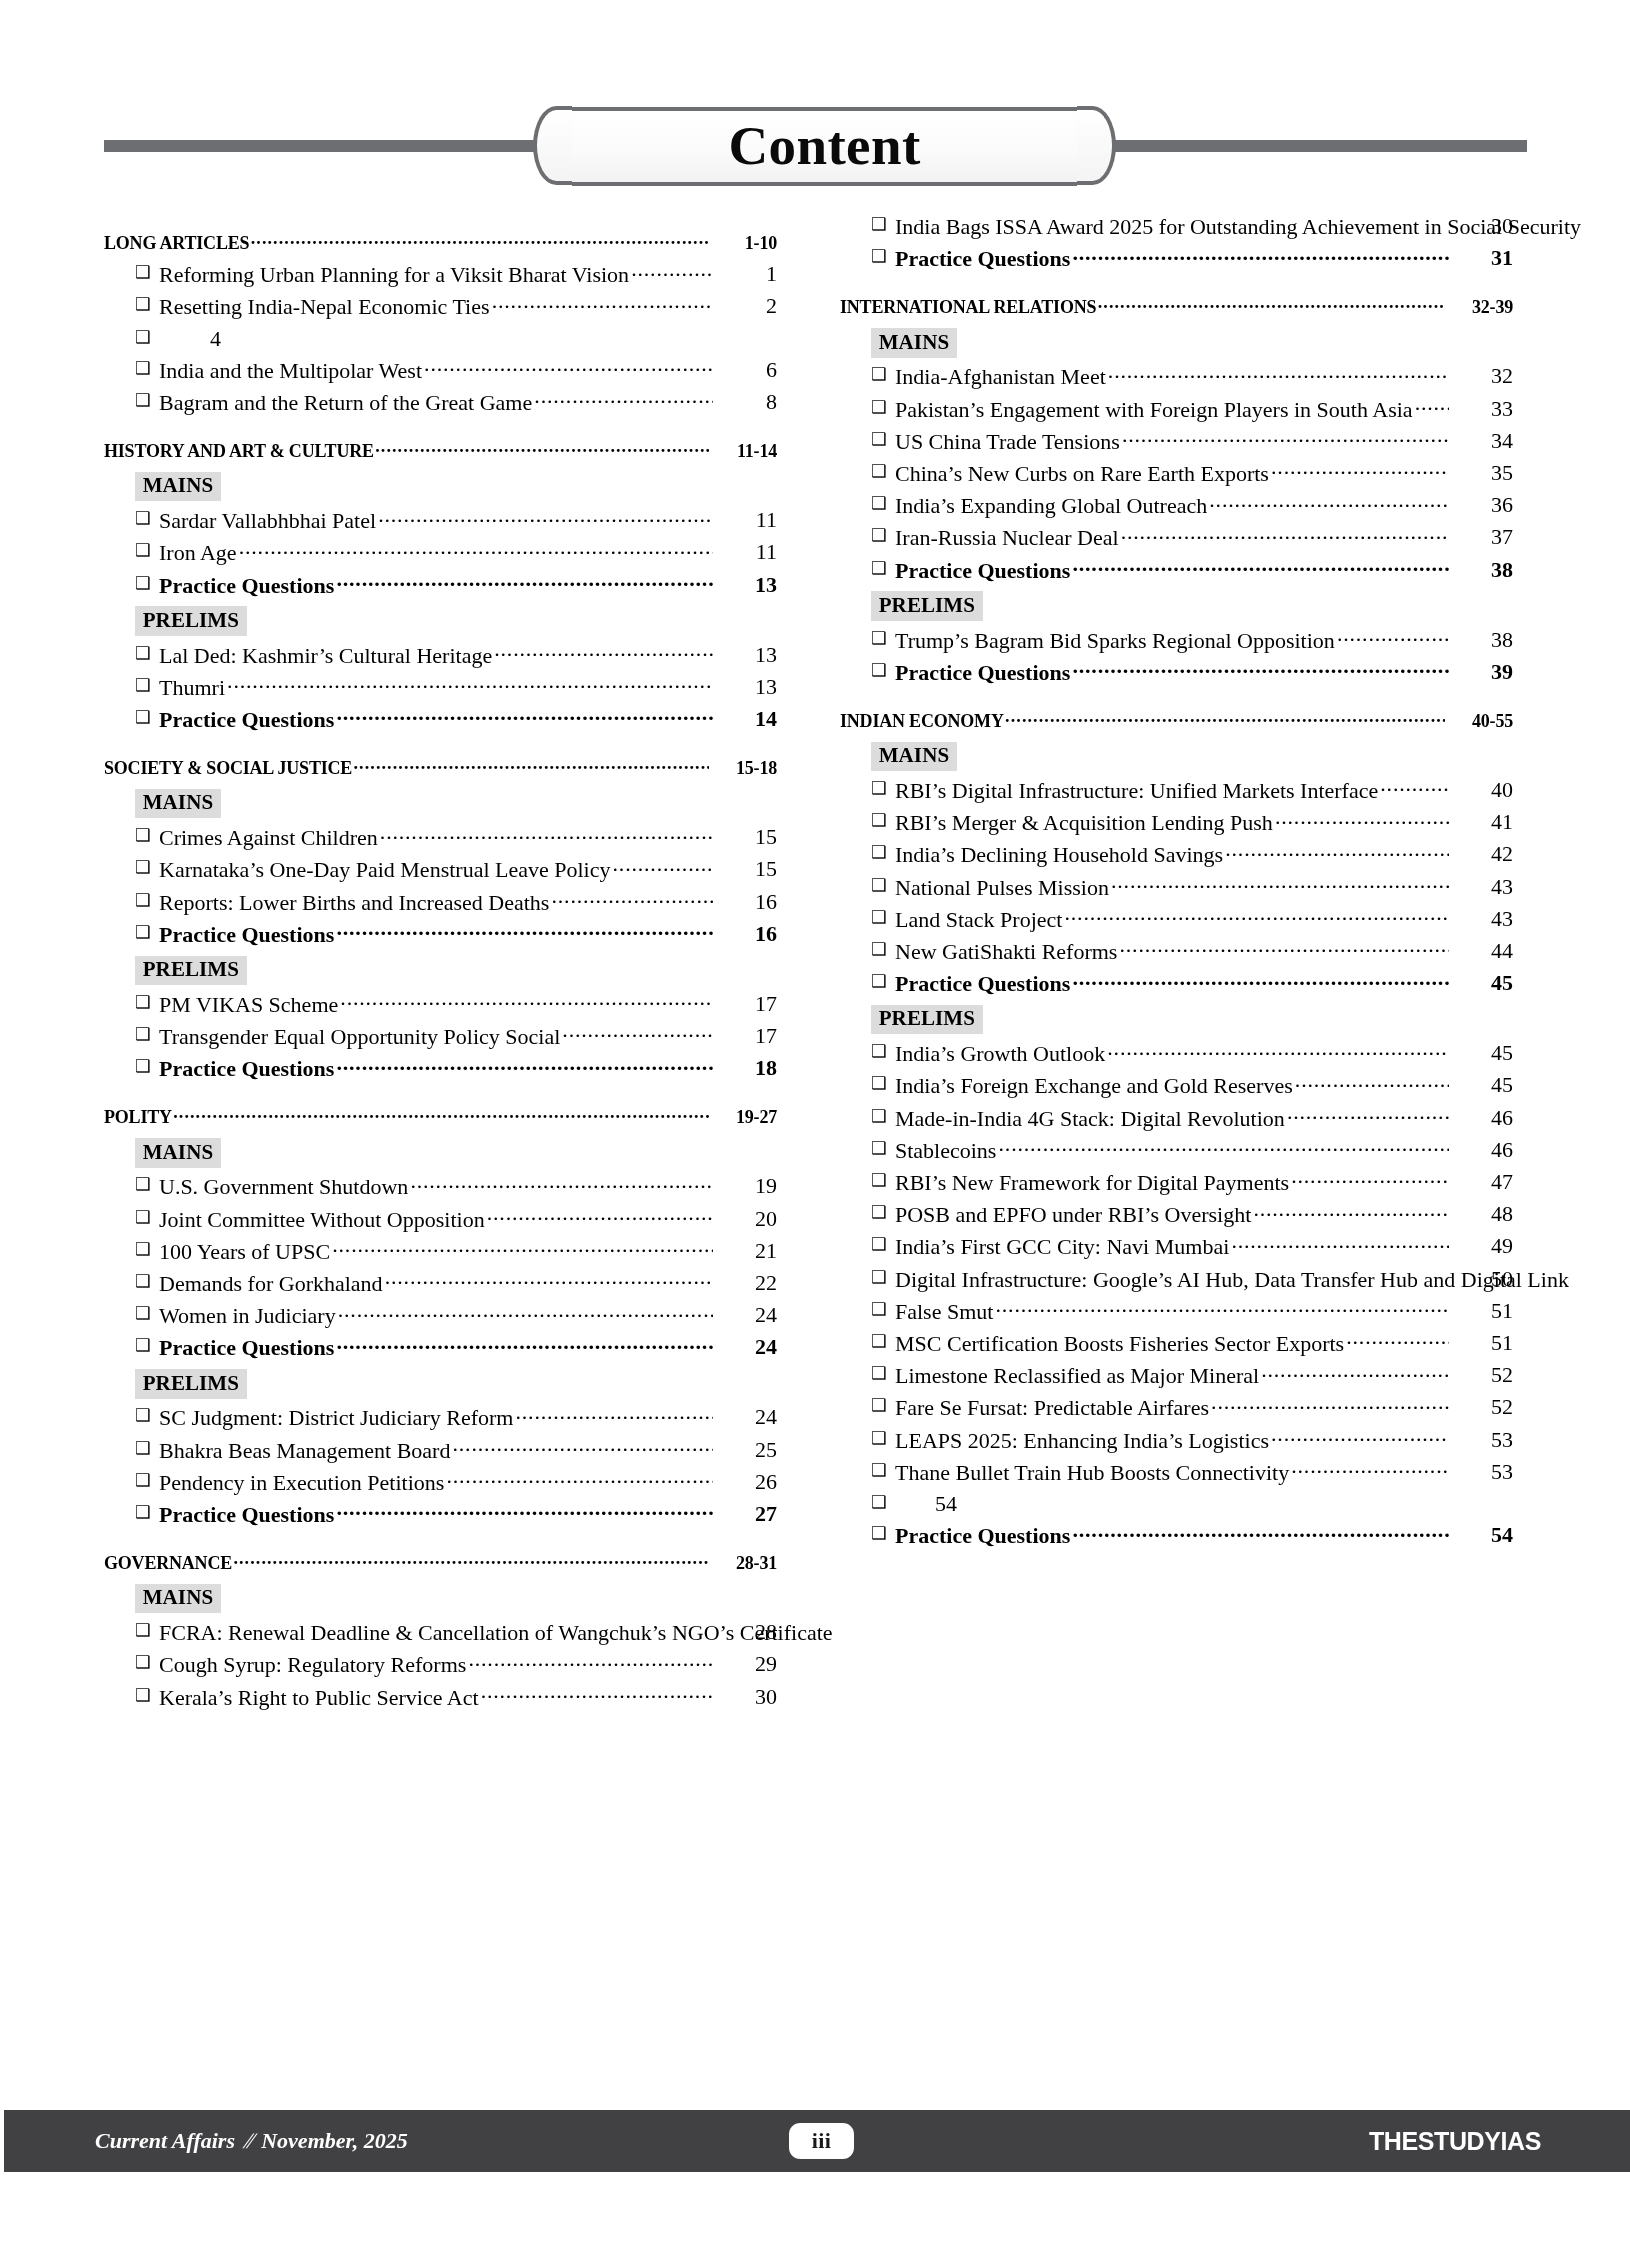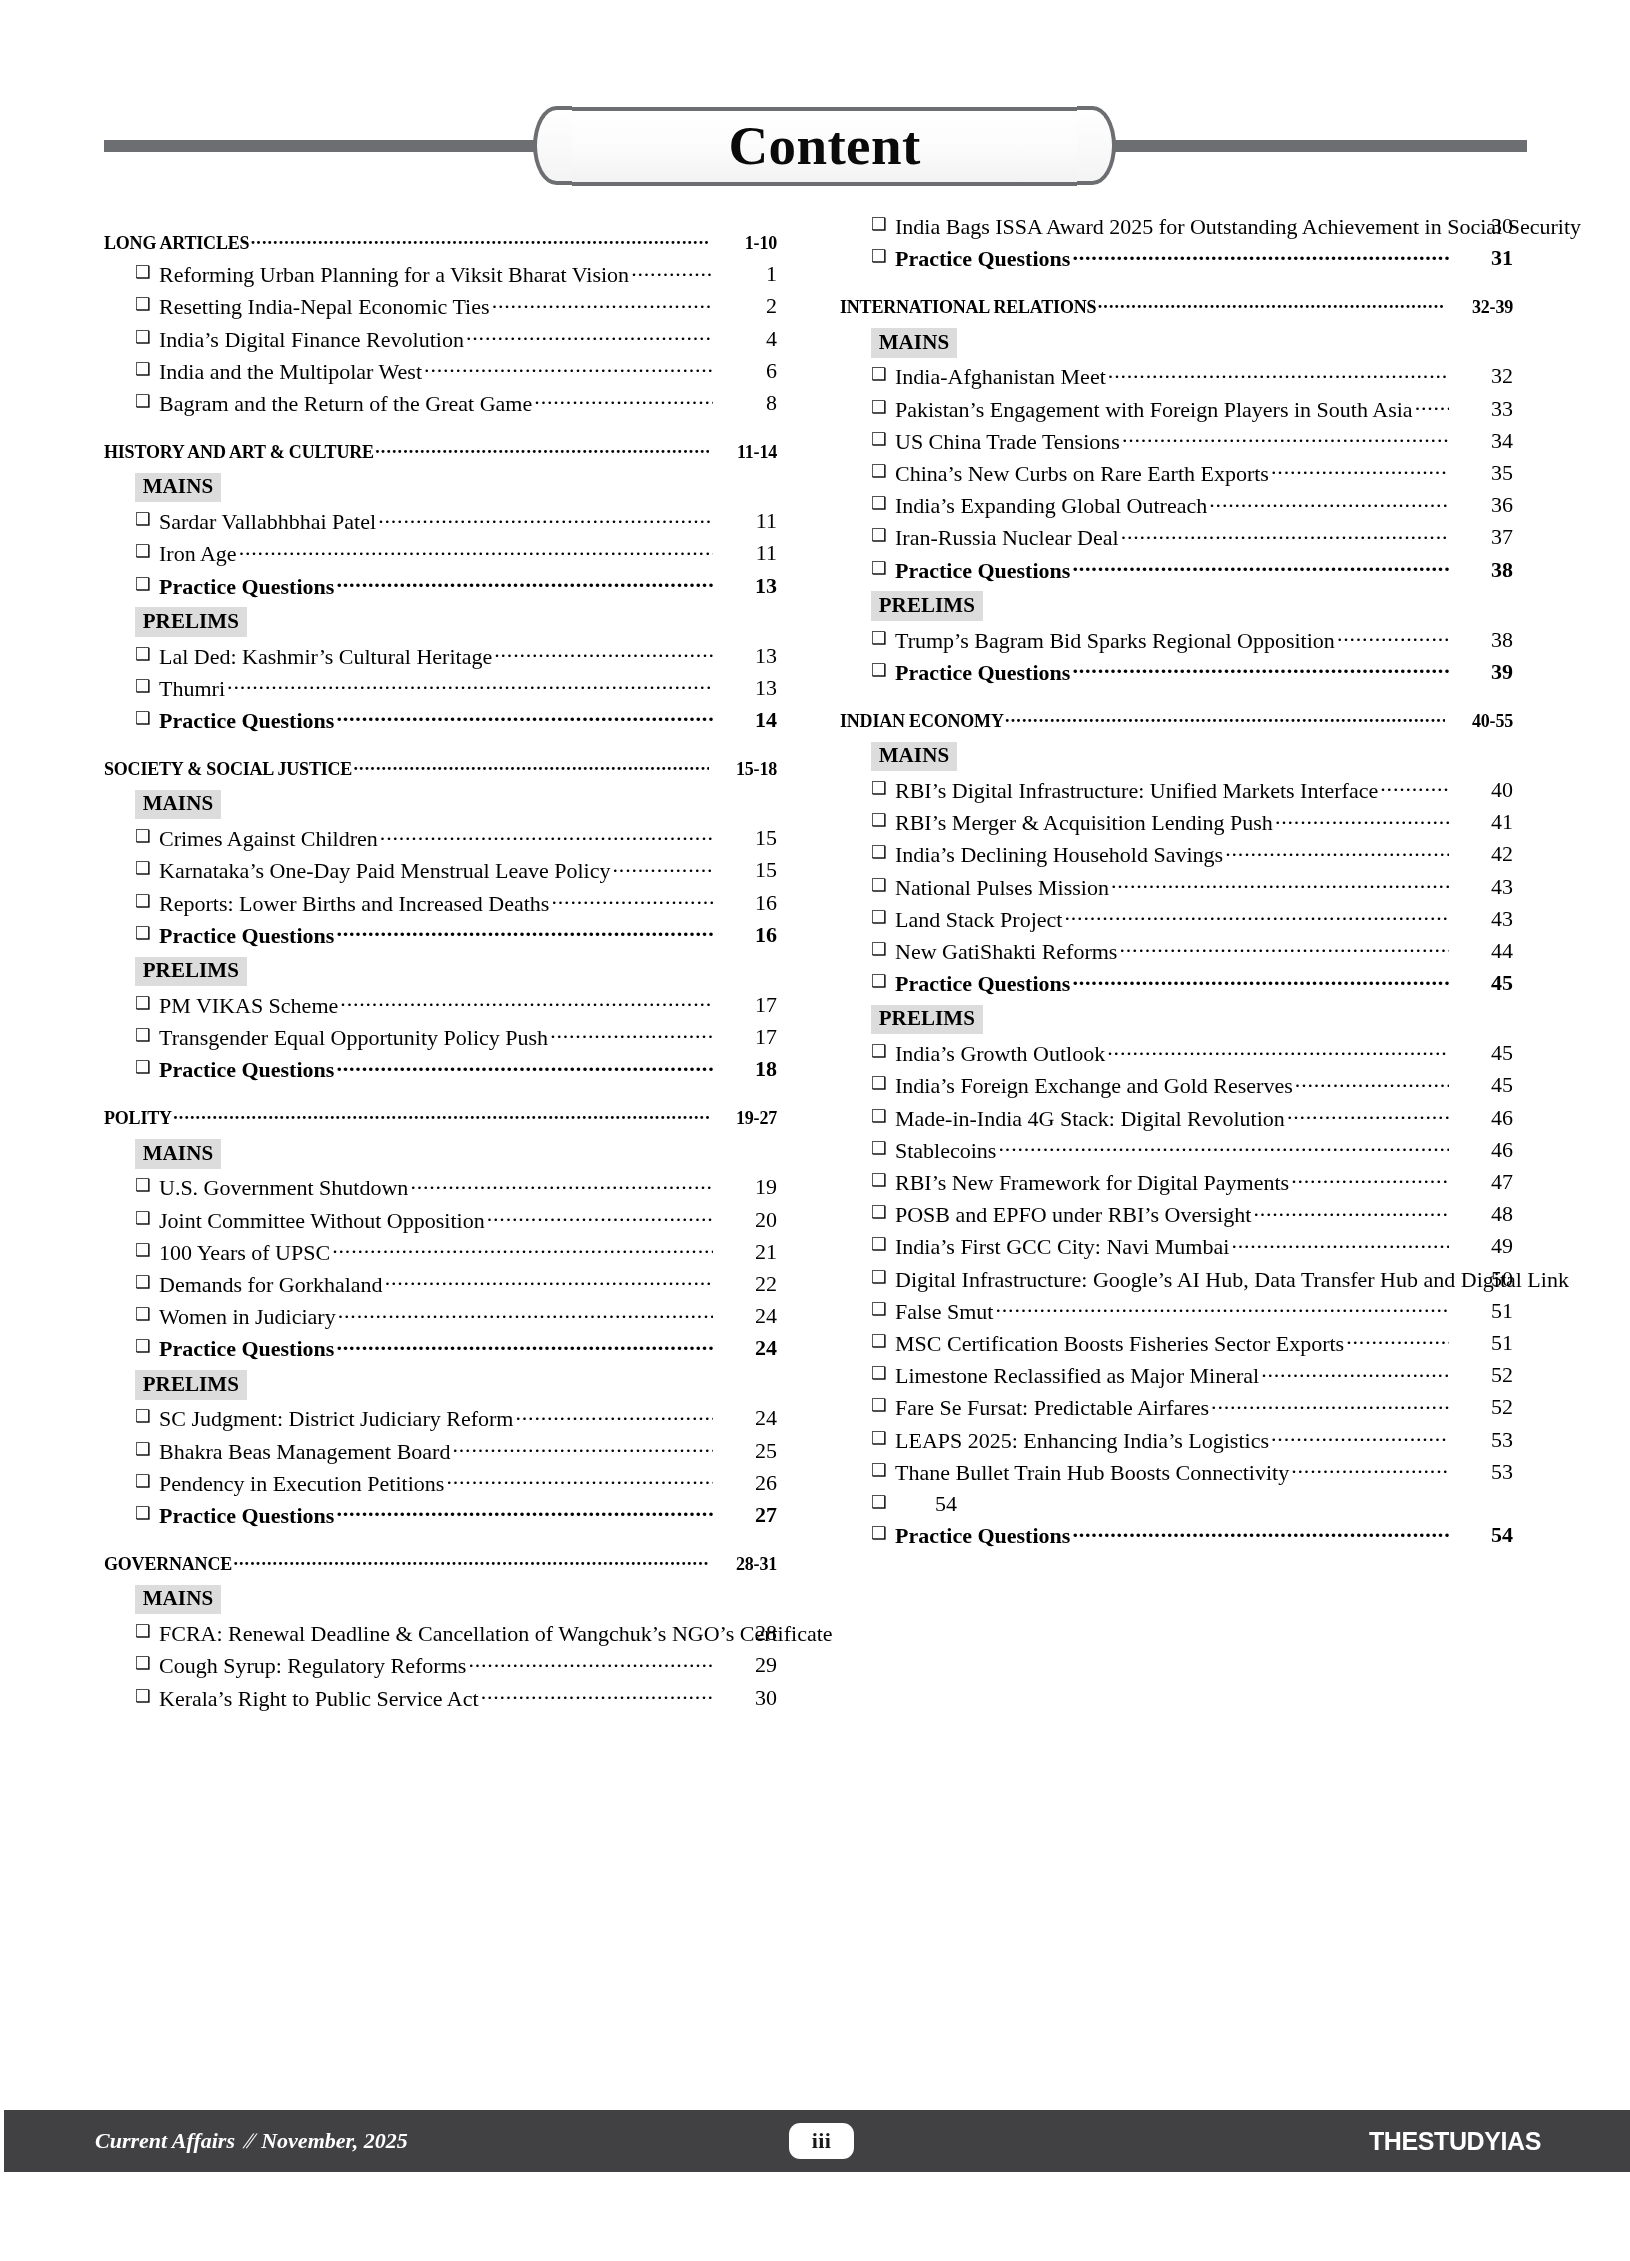--- a/index.html
+++ b/index.html
@@ -304,26 +304,20 @@
           <span class="etext">
             <span class="etext-wrap">
               <span class="label">Resetting India-Nepal Economic Ties</span>
               <span class="fill"></span>
             </span>
           </span>
           <span class="epage">2</span>
         </div>
         <div class="entry">
           <span class="bullet">❑</span>
-          <span class="etext">
-            <span class="etext-wrap">
-              <span class="label">India’s Digital Finance Revolution</span>
-              <span class="fill"></span>
-            </span>
-          </span>
           <span class="epage">4</span>
         </div>
         <div class="entry">
           <span class="bullet">❑</span>
           <span class="etext">
             <span class="etext-wrap">
               <span class="label">India and the Multipolar West</span>
               <span class="fill"></span>
             </span>
           </span>
@@ -445,21 +439,21 @@
             <span class="etext-wrap">
               <span class="label">PM VIKAS Scheme</span>
               <span class="fill"></span>
             </span>
           </span>
           <span class="epage">17</span>
         </div><div class="entry">
           <span class="bullet">❑</span>
           <span class="etext">
             <span class="etext-wrap">
-              <span class="label">Transgender Equal Opportunity Policy Push</span>
+              <span class="label">Transgender Equal Opportunity Policy Social</span>
               <span class="fill"></span>
             </span>
           </span>
           <span class="epage">17</span>
         </div><div class="entry bold">
           <span class="bullet">❑</span>
           <span class="etext">
             <span class="etext-wrap">
               <span class="label">Practice Questions</span>
               <span class="fill"></span>

